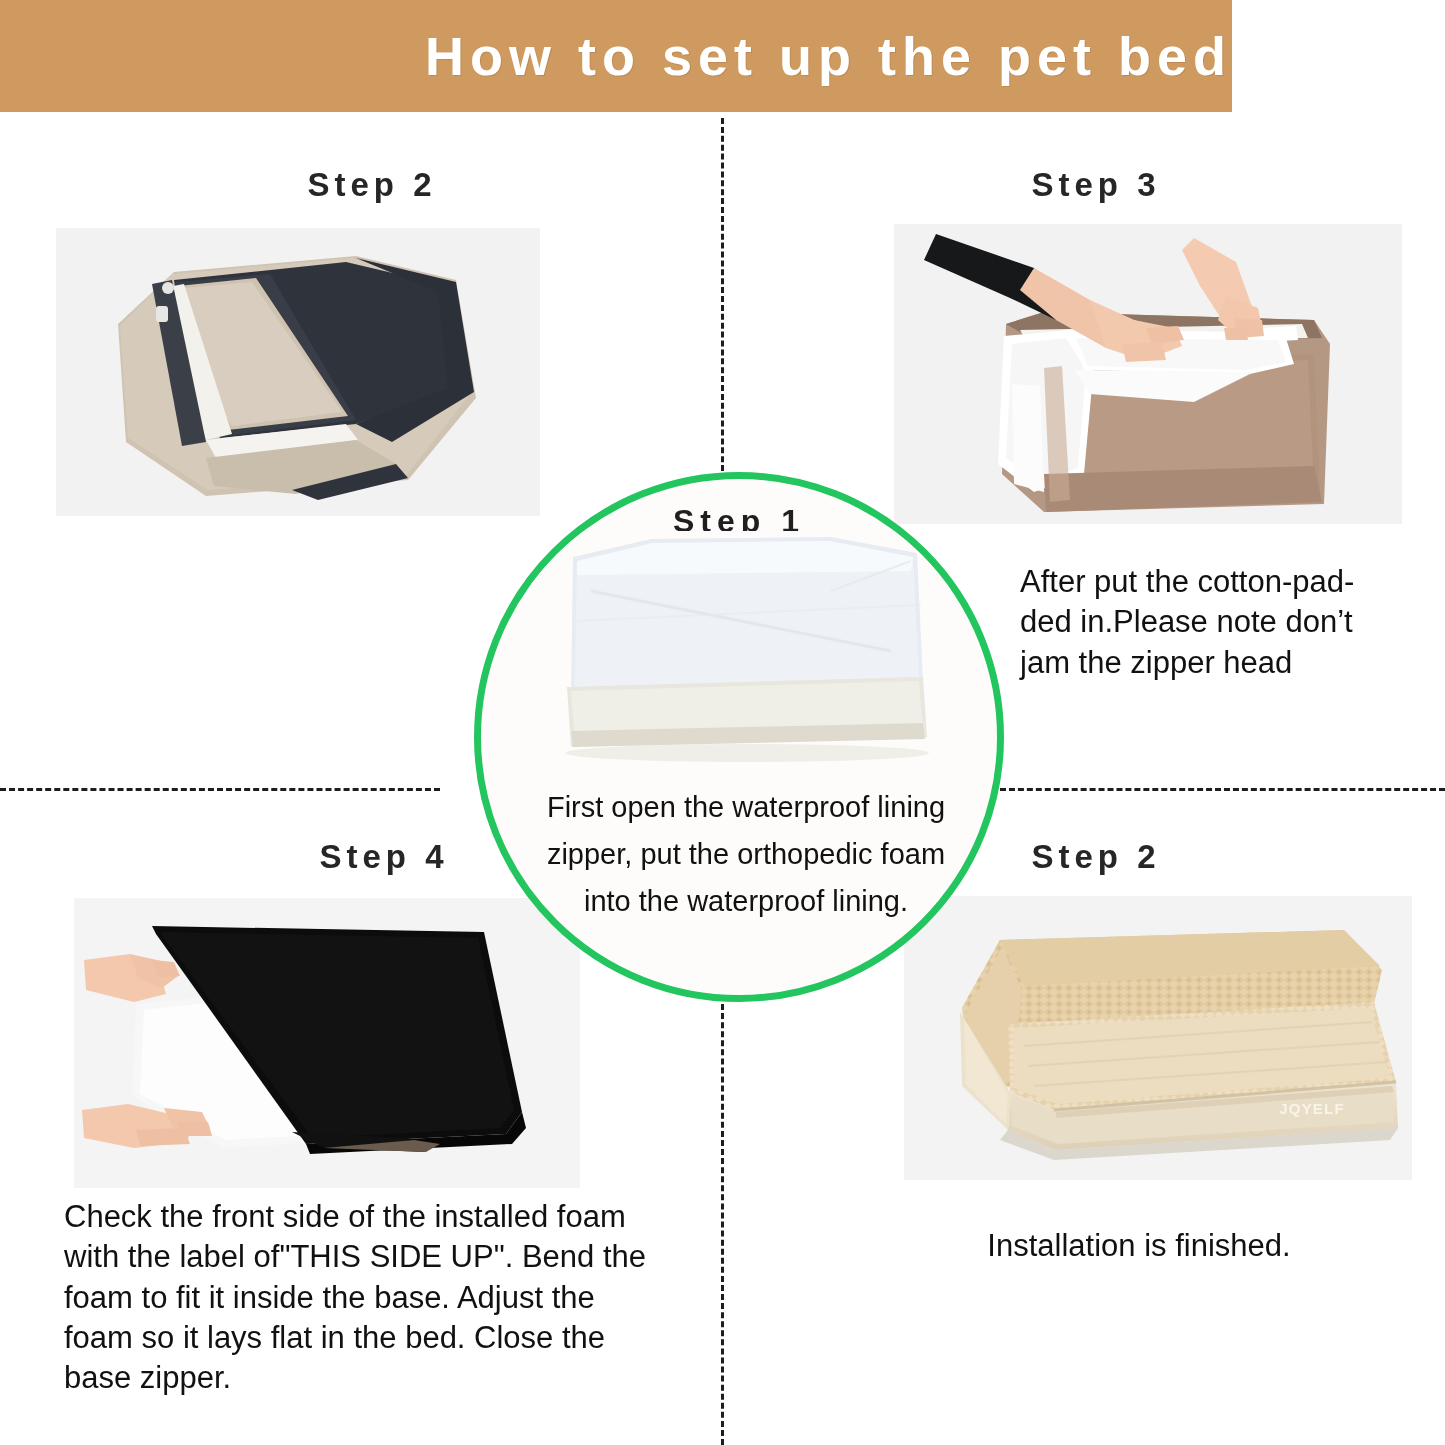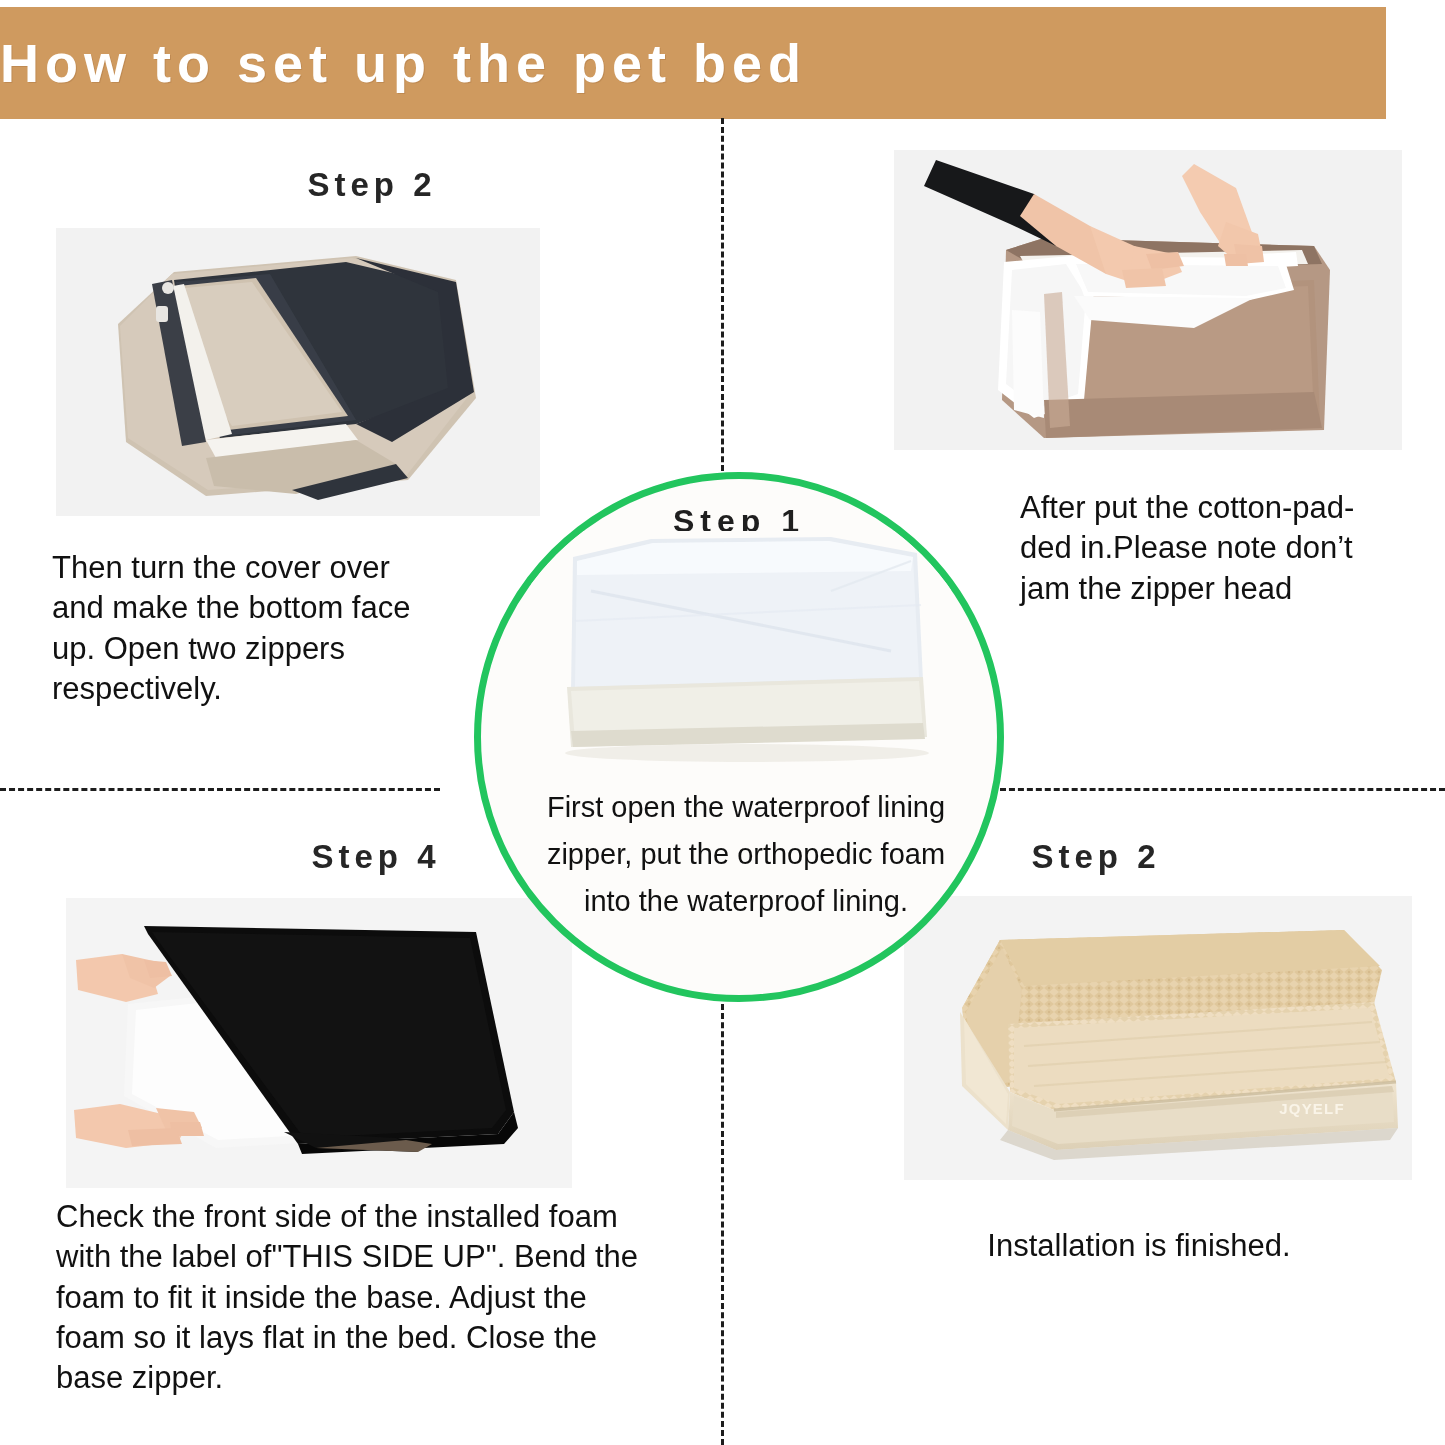--- a/index.html
+++ b/index.html
@@ -9,27 +9,27 @@
     height: 1445px;
     background: #ffffff;
     font-family: "Liberation Sans", sans-serif;
     overflow: hidden;
     position: relative;
   }
 
   
   .header-banner {
     position: absolute;
-    left: 0; top: 7px;
-    width: 1386px;
+    left: 0; top: 0;
+    width: 1232px;
     height: 112px;
     background: #cf9a5f;
     display: flex;
     align-items: center;
-    justify-content: flex-start;
+    justify-content: flex-end;
   }
   .header-title {
     color: #ffffff;
     font-size: 54px;
     font-weight: bold;
     letter-spacing: 6px;
     font-family: "Liberation Sans", sans-serif;
     text-shadow: 1px 1px 0 rgba(160,110,60,0.35);
     white-space: nowrap;
   }
@@ -50,21 +50,21 @@
     height: 0;
     border-top: 3px dashed #1d1d1d;
   }
   .divider-h.left  { left: 0px;   width: 440px; }
   .divider-h.right { left: 1000px; width: 445px; }
 
   
   .quad { position: absolute; }
   .quad-tl { left: 0;    top: 130px;  width: 721px; height: 658px; }
   .quad-tr { left: 724px; top: 130px;  width: 721px; height: 658px; }
-  .quad-bl { left: 4px;    top: 800px;  width: 721px; height: 645px; }
+  .quad-bl { left: 12px;    top: 800px;  width: 721px; height: 645px; }
   .quad-br { left: 724px; top: 800px;  width: 721px; height: 645px; }
 
   .step-label {
     text-align: center;
     font-size: 33px;
     font-weight: bold;
     color: #262626;
     letter-spacing: 5px;
     font-family: "Liberation Sans", sans-serif;
     padding-left: 23px;
@@ -168,27 +168,24 @@
       <path d="M150 212 L290 196 L302 212 L160 230 Z" fill="#f5f3ef"></path>
       <path d="M96 56 L116 52 L150 214 L126 218 Z" fill="#3b3f47"></path>
       <path d="M300 30 L400 54 L418 164 L336 214 L300 196 L392 160 L382 64 Z" fill="#2c3039"></path>
       <circle cx="112" cy="60" r="6" fill="#e8e6e2"></circle>
       <rect x="100" y="78" width="12" height="16" rx="3" fill="#e8e6e2"></rect>
       <path d="M150 230 L300 212 L340 236 L240 266 L158 258 Z" fill="#c9bdab"></path>
       <path d="M236 262 L340 236 L352 250 L262 272 Z" fill="#2f343c"></path>
     </svg>
   </div>
 
-  <div class="step-text">Then turn the cover over
-and make the bottom face
-up. Open two zippers
-respectively.</div>
 </div>
 
 <div class="quad quad-tr">
+  <div class="step-label">Step 3</div>
 
   <div class="photo-frame">
     <svg viewBox="0 0 508 300" preserveAspectRatio="none">
       <rect x="0" y="0" width="508" height="300" fill="#f2f2f2"></rect>
       <path d="M112 100 L150 88 L420 96 L436 120 L430 280 L150 288 L108 250 Z" fill="#b59884"></path>
       <path d="M150 140 L420 130 L426 272 L160 282 Z" fill="#b2937d"></path>
       <path d="M156 146 L414 136 L420 266 L166 276 Z" fill="#b99a84"></path>
       <path d="M112 100 L150 88 L420 96 L428 114 L150 122 Z" fill="#8e7463"></path>
       <path d="M126 106 L408 100 L414 114 L134 120 Z" fill="#f4f2ee"></path>
       <path d="M330 106 L402 102 L404 116 L332 120 Z" fill="#ffffff"></path>

